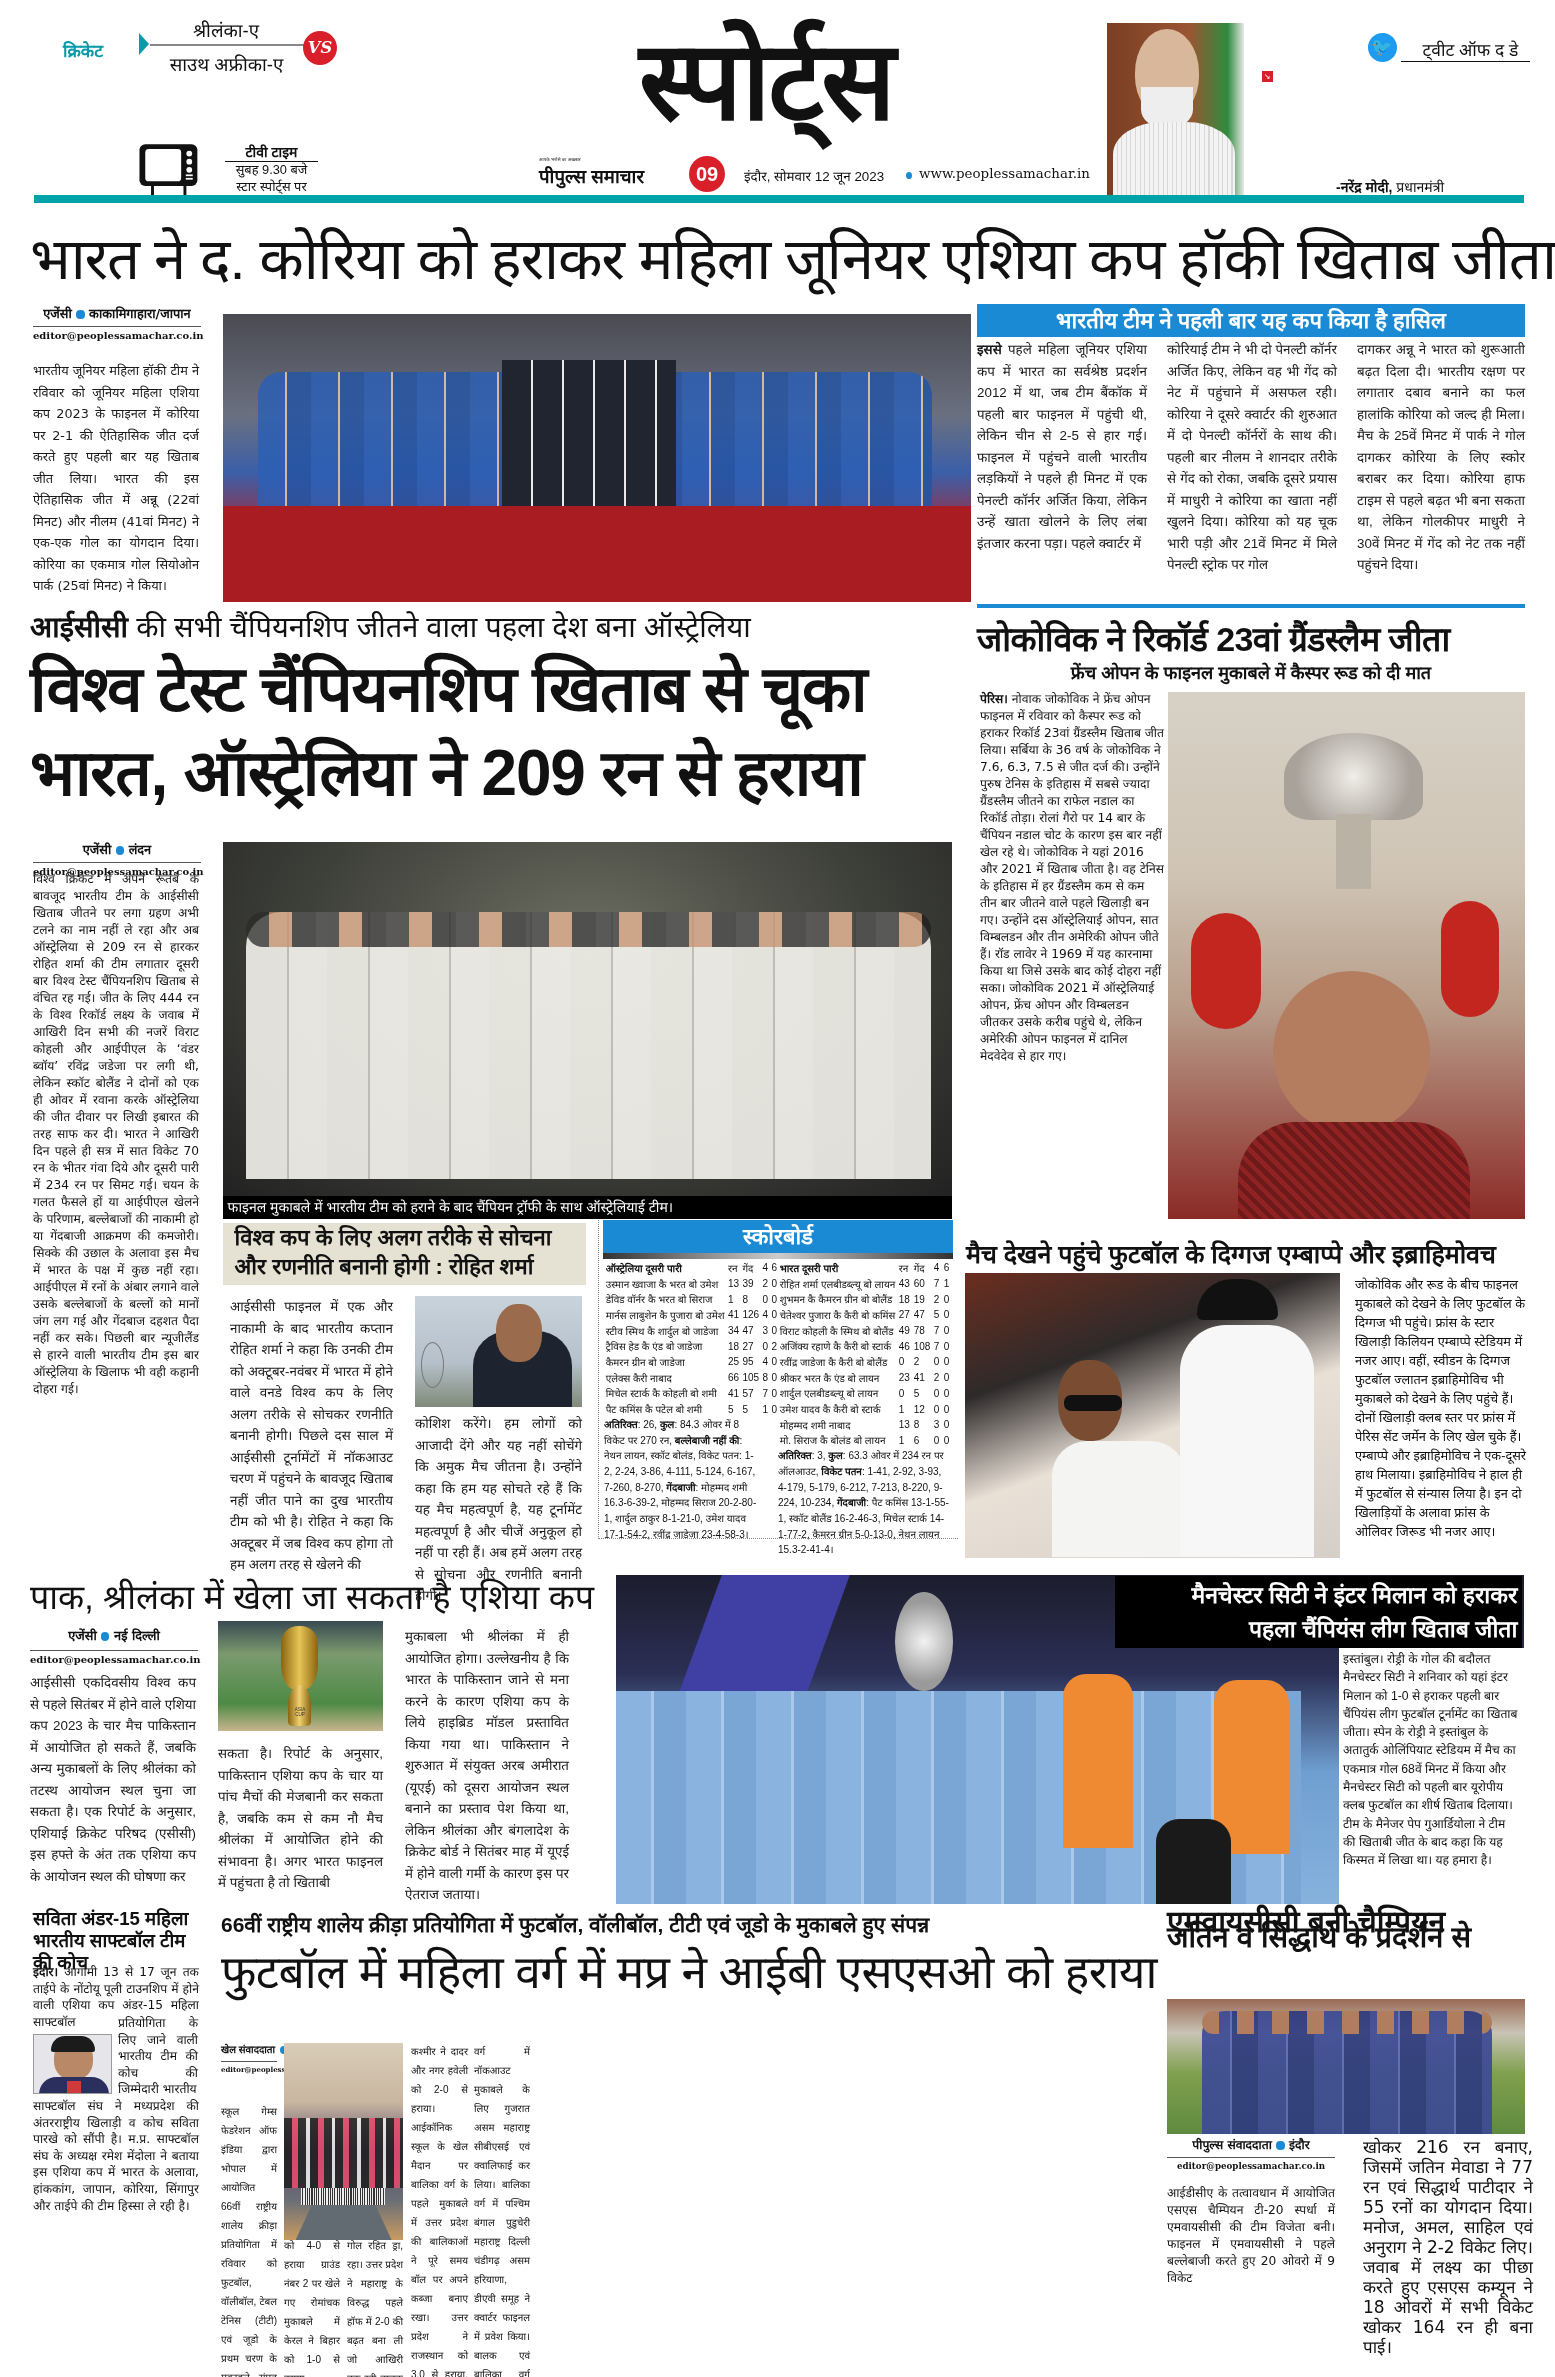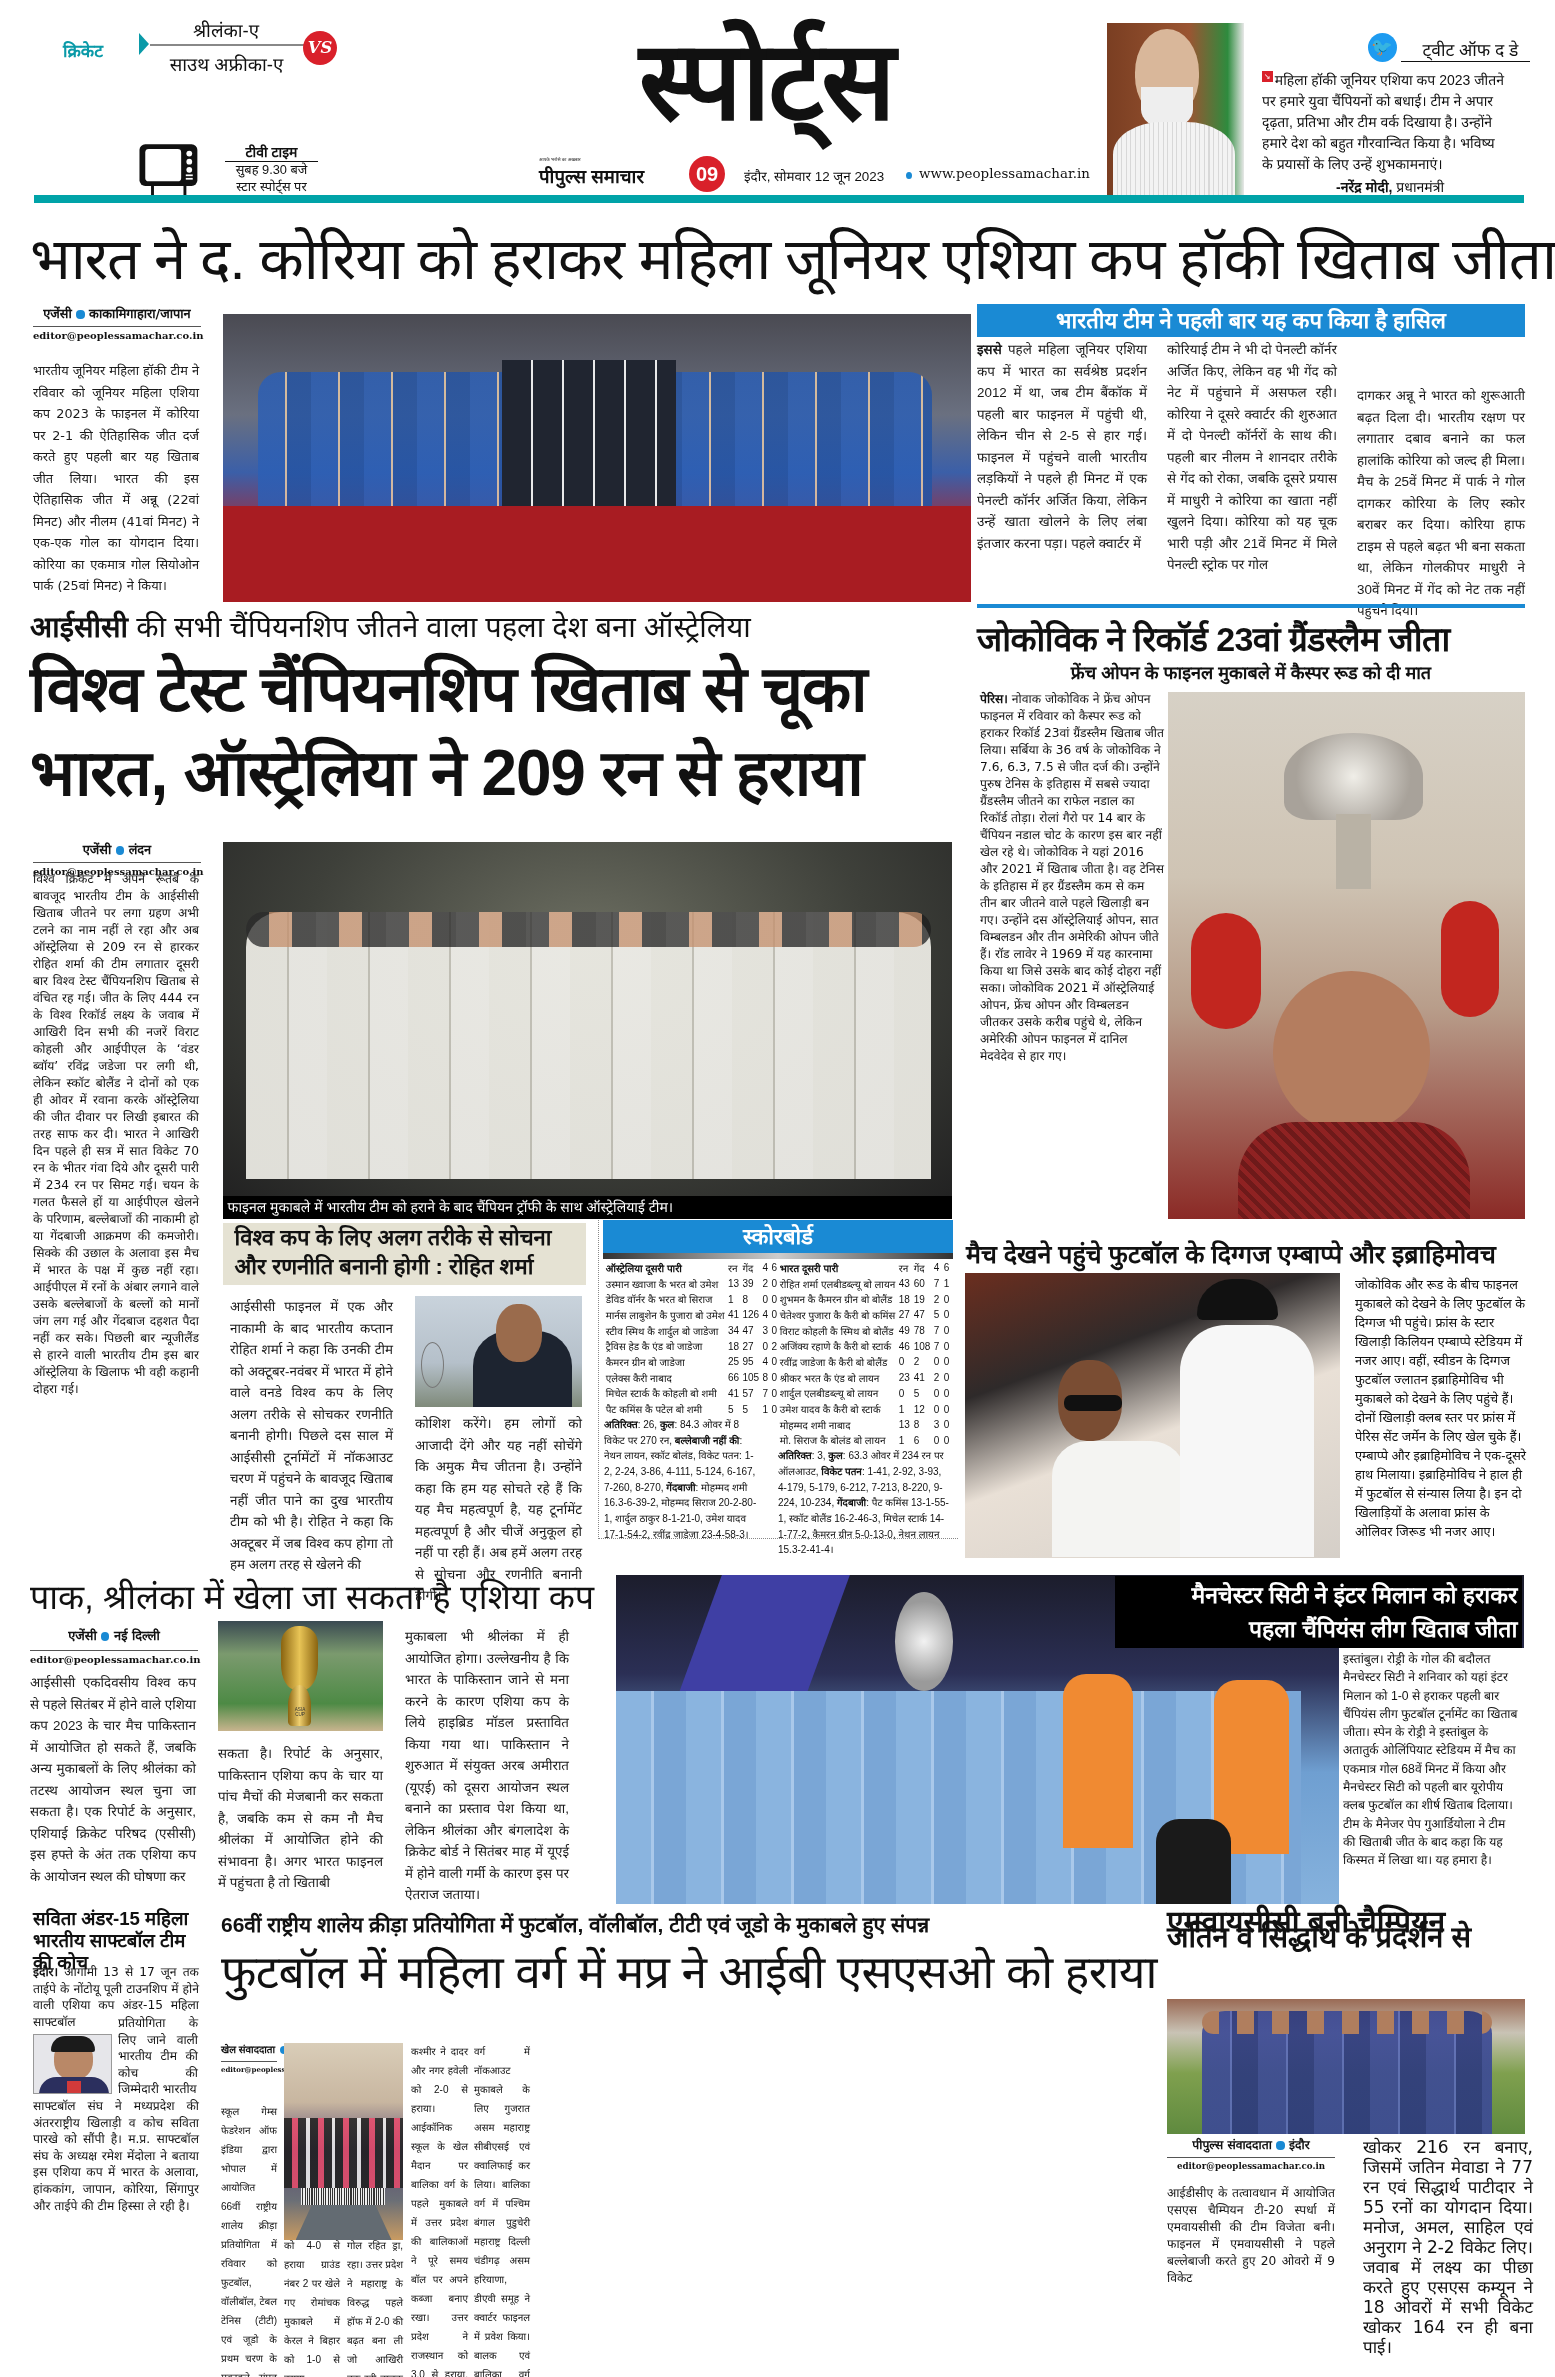--- a/index.html
+++ b/index.html
@@ -62,21 +62,20 @@
 
   <div class="photo" style="left:1107px;top:23px;width:137px;height:175px;background:linear-gradient(90deg,#7a3e22 0%,#9a5532 60%,#2e8b3e 88%,#e8e8e8 100%);">
     <div class="abs" style="left:28px;top:5.8px;width:64px;height:87px;border-radius:50% 50% 45% 45%;background:#d9b79a;"></div>
     <div class="abs" style="left:34px;top:64px;width:52px;height:41px;border-radius:0 0 45% 45%;background:#eee;"></div>
     <div class="abs" style="left:5.8px;top:99px;width:122px;height:81px;border-radius:40% 40% 0 0;background:repeating-linear-gradient(90deg,#f3f3f3 0 3.5px,#d8d8d8 3.5px 4.6px);"></div>
   </div>
 
   <div class="abs" style="left:1368px;top:33px;width:29px;height:29px;border-radius:50%;background:#1d9bf0;color:#fff;text-align:center;font-size:17.4px;line-height:29px;">🐦</div>
   <div class="abs cond" style="left:1401px;top:37px;width:129px;text-align:right;padding-right:11.6px;font-size:17.4px;border-bottom:1.7px solid #111;">ट्वीट ऑफ द डे</div>
   <div class="abs" style="left:1262px;top:71px;width:10.5px;height:10.5px;background:#d9202a;color:#fff;font-size:8.1px;line-height:10.5px;text-align:center;">↘</div>
-  <div class="abs cond" style="left:1262px;top:70px;width:247px;font-size:14px;line-height:21px;text-indent:12.8px;">महिला हॉकी जूनियर एशिया कप 2023 जीतने पर हमारे युवा चैंपियनों को बधाई। टीम ने अपार दृढ़ता, प्रतिभा और टीम वर्क दिखाया है। उन्होंने हमारे देश को बहुत गौरवान्वित किया है। भविष्य के प्रयासों के लिए उन्हें शुभकामनाएं।</div>
   <div class="abs cond" style="left:1336px;top:177px;width:173px;text-align:left;font-size:14px;">
     <span class="bold">-नरेंद्र मोदी,</span> <span>प्रधानमंत्री</span>
   </div>
 
   <div class="abs rule-teal" style="left:34px;top:195px;width:1490px;height:7.5px;"></div>
 </div>
 
 <div class="abs cond" style="left:30px;top:215px;width:1498px;font-size:58px;line-height:87px;white-space:nowrap;letter-spacing:-1.2px;">भारत ने द. कोरिया को हराकर महिला जूनियर एशिया कप हॉकी खिताब जीता</div>
 
 <div class="abs" style="left:33px;top:304px;width:168px;">
@@ -89,21 +88,21 @@
   <div class="abs" style="left:35px;top:58px;width:674px;height:134px;background:repeating-linear-gradient(90deg,#2c5fb5 0 27px,#e8c9a4 27px 29px,#2554a3 29px 53px);opacity:.85;border-radius:23px 23px 0 0;"></div>
   <div class="abs" style="left:279px;top:46px;width:174px;height:151px;background:repeating-linear-gradient(90deg,#202530 0 29px,#e9e9e9 29px 31px);"></div>
   <div class="abs" style="left:0;top:192px;width:748px;height:96px;background:#a81c22;"></div>
 </div>
 
 <div class="abs" style="left:977px;top:304px;width:548px;height:33px;background:#1a8ad4;">
   <div class="cond" style="color:#fff;font-weight:bold;font-size:22px;line-height:33px;text-align:center;">भारतीय टीम ने पहली बार यह कप किया है हासिल</div>
 </div>
 <div class="abs txt-c" style="left:977px;top:339px;width:170px;"><span class="bold">इससे</span><span> पहले महिला जूनियर एशिया कप में भारत का सर्वश्रेष्ठ प्रदर्शन 2012 में था, जब टीम बैंकॉक में पहली बार फाइनल में पहुंची थी, लेकिन चीन से 2-5 से हार गई। फाइनल में पहुंचने वाली भारतीय लड़कियों ने पहले ही मिनट में एक पेनल्टी कॉर्नर अर्जित किया, लेकिन उन्हें खाता खोलने के लिए लंबा इंतजार करना पड़ा। पहले क्वार्टर में</span></div>
 <div class="abs txt-c" style="left:1167px;top:339px;width:170px;">कोरियाई टीम ने भी दो पेनल्टी कॉर्नर अर्जित किए, लेकिन वह भी गेंद को नेट में पहुंचाने में असफल रही। कोरिया ने दूसरे क्वार्टर की शुरुआत में दो पेनल्टी कॉर्नरों के साथ की। पहली बार नीलम ने शानदार तरीके से गेंद को रोका, जबकि दूसरे प्रयास में माधुरी ने कोरिया का खाता नहीं खुलने दिया। कोरिया को यह चूक भारी पड़ी और 21वें मिनट में मिले पेनल्टी स्ट्रोक पर गोल</div>
-<div class="abs txt-c" style="left:1357px;top:339px;width:168px;margin-top:46px;">दागकर अन्नू ने भारत को शुरूआती बढ़त दिला दी। भारतीय रक्षण पर लगातार दबाव बनाने का फल हालांकि कोरिया को जल्द ही मिला। मैच के 25वें मिनट में पार्क ने गोल दागकर कोरिया के लिए स्कोर बराबर कर दिया। कोरिया हाफ टाइम से पहले बढ़त भी बना सकता था, लेकिन गोलकीपर माधुरी ने 30वें मिनट में गेंद को नेट तक नहीं पहुंचने दिया।</div>
+<div class="abs txt-c" style="left:1357px;top:339px;width:168px;">दागकर अन्नू ने भारत को शुरूआती बढ़त दिला दी। भारतीय रक्षण पर लगातार दबाव बनाने का फल हालांकि कोरिया को जल्द ही मिला। मैच के 25वें मिनट में पार्क ने गोल दागकर कोरिया के लिए स्कोर बराबर कर दिया। कोरिया हाफ टाइम से पहले बढ़त भी बना सकता था, लेकिन गोलकीपर माधुरी ने 30वें मिनट में गेंद को नेट तक नहीं पहुंचने दिया।</div>
 <div class="abs rule-blue" style="left:977px;top:604px;width:548px;height:3.5px;"></div>
 
 <div class="abs cond" style="left:30px;top:609px;width:923px;font-size:29px;line-height:36px;white-space:nowrap;">
   <span class="bold">आईसीसी</span><span> की सभी चैंपियनशिप जीतने वाला पहला देश बना ऑस्ट्रेलिया</span>
 </div>
 <div class="abs cond" style="left:30px;top:649px;width:923px;font-size:64px;font-weight:bold;line-height:81px;white-space:nowrap;letter-spacing:-1.2px;">विश्व टेस्ट चैंपियनशिप खिताब से चूका</div>
 <div class="abs cond" style="left:30px;top:733px;width:923px;font-size:64px;font-weight:bold;line-height:81px;white-space:nowrap;letter-spacing:-1.2px;">भारत, ऑस्ट्रेलिया ने 209 रन से हराया</div>
 
 <div class="abs" style="left:33px;top:840px;width:168px;">
   <div class="byline"><span>एजेंसी</span><span class="dot"></span><span>लंदन</span></div>

